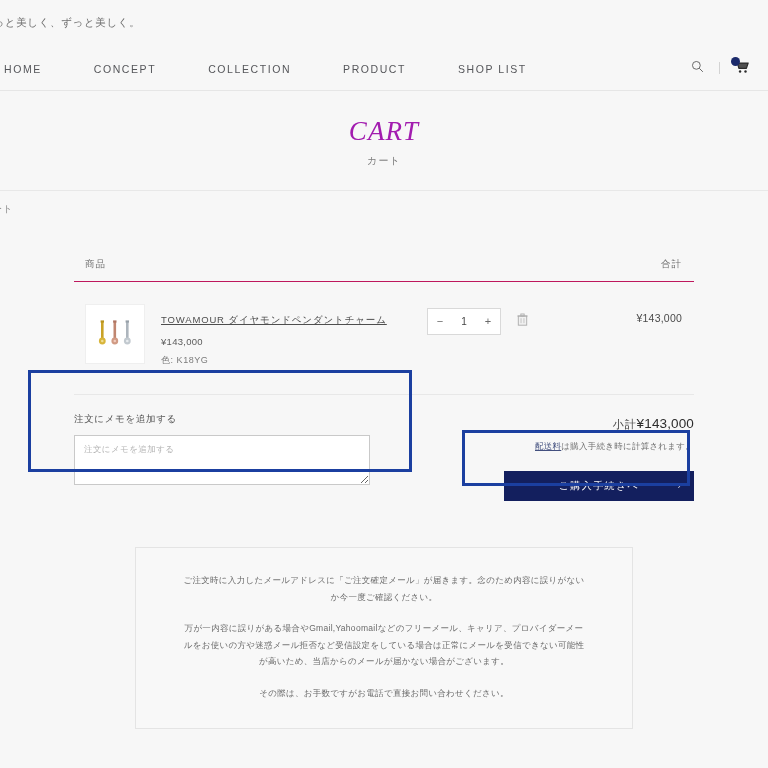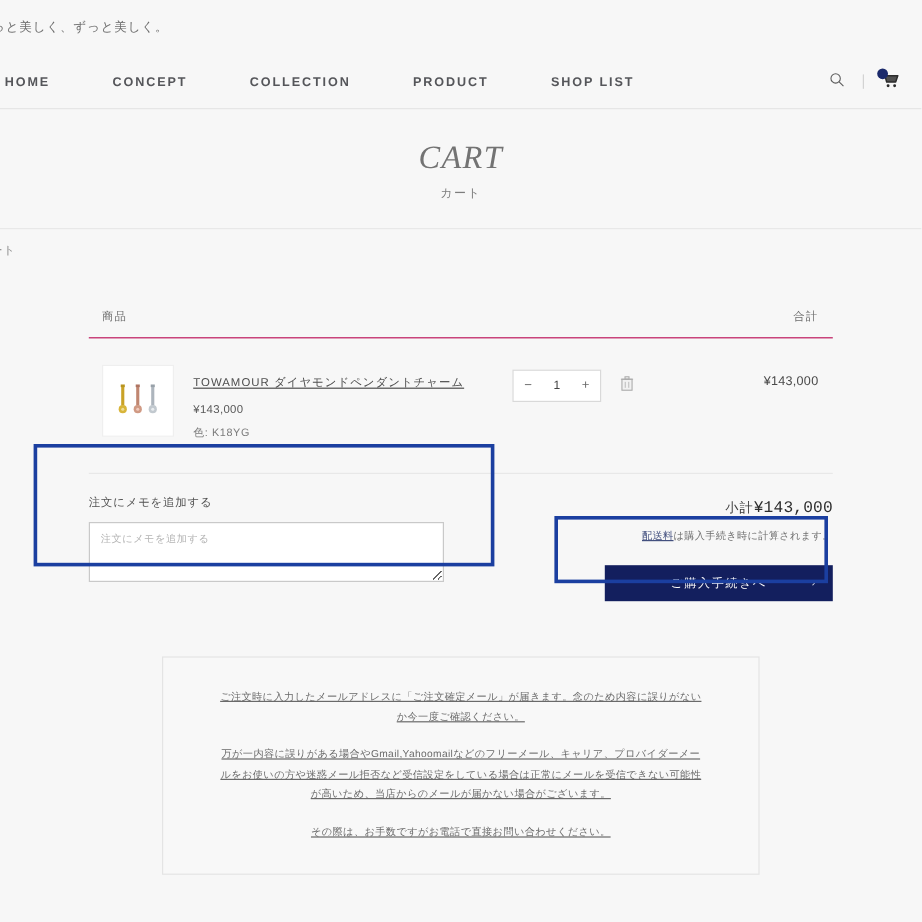--- a/index.html
+++ b/index.html
@@ -40,21 +40,20 @@
   }
 
   
   .main-nav {
     position: relative;
     height: 44px;
     display: flex;
     align-items: center;
     border-bottom: 1px solid #e6e6e6;
     background: #f7f7f7;
-    font-weight: bold;
   }
   .nav-list {
     display: flex;
     align-items: center;
     list-style: none;
     margin: 0;
     padding: 0;
     margin-left: -22px;
   }
   .nav-list li {
@@ -109,21 +108,21 @@
   .page-title-block {
     padding: 26px 0 22px;
     text-align: center;
     border-bottom: 1px solid #e8e8e8;
   }
   .page-title-en {
     font-family: "Liberation Serif", "DejaVu Serif", serif;
     font-style: italic;
     font-size: 27px;
     letter-spacing: 0.04em;
-    color: #737373;
+    color: #a21caf;
     line-height: 1.1;
   }
   .page-title-ja {
     margin-top: 7px;
     font-size: 10px;
     letter-spacing: 0.12em;
     color: #7d7d7d;
   }
 
   
@@ -246,21 +245,20 @@
     cursor: pointer;
     opacity: 0.55;
   }
 
   
   .cart-footer {
     display: flex;
     justify-content: space-between;
     align-items: flex-start;
     padding-top: 18px;
-    font-family: Liberation Mono, monospace;
   }
   .note-block {
     width: 300px;
   }
   .note-label {
     font-size: 9.5px;
     letter-spacing: 0.07em;
     color: #525252;
     margin-bottom: 9px;
     display: block;
@@ -351,21 +349,20 @@
     letter-spacing: 0.11em;
     color: #2f2f2f;
     margin-bottom: 19px;
   }
   .info-para {
     font-size: 8.5px;
     line-height: 1.95;
     color: #6a6a6a;
     letter-spacing: 0.035em;
     margin: 0 16px 15px;
-    text-decoration: underline;
   }
   .info-para:last-of-type { margin-bottom: 0; }
   .info-tel {
     margin-top: 15px;
     font-size: 9px;
     color: #5c5c5c;
     letter-spacing: 0.05em;
   }
 
   

